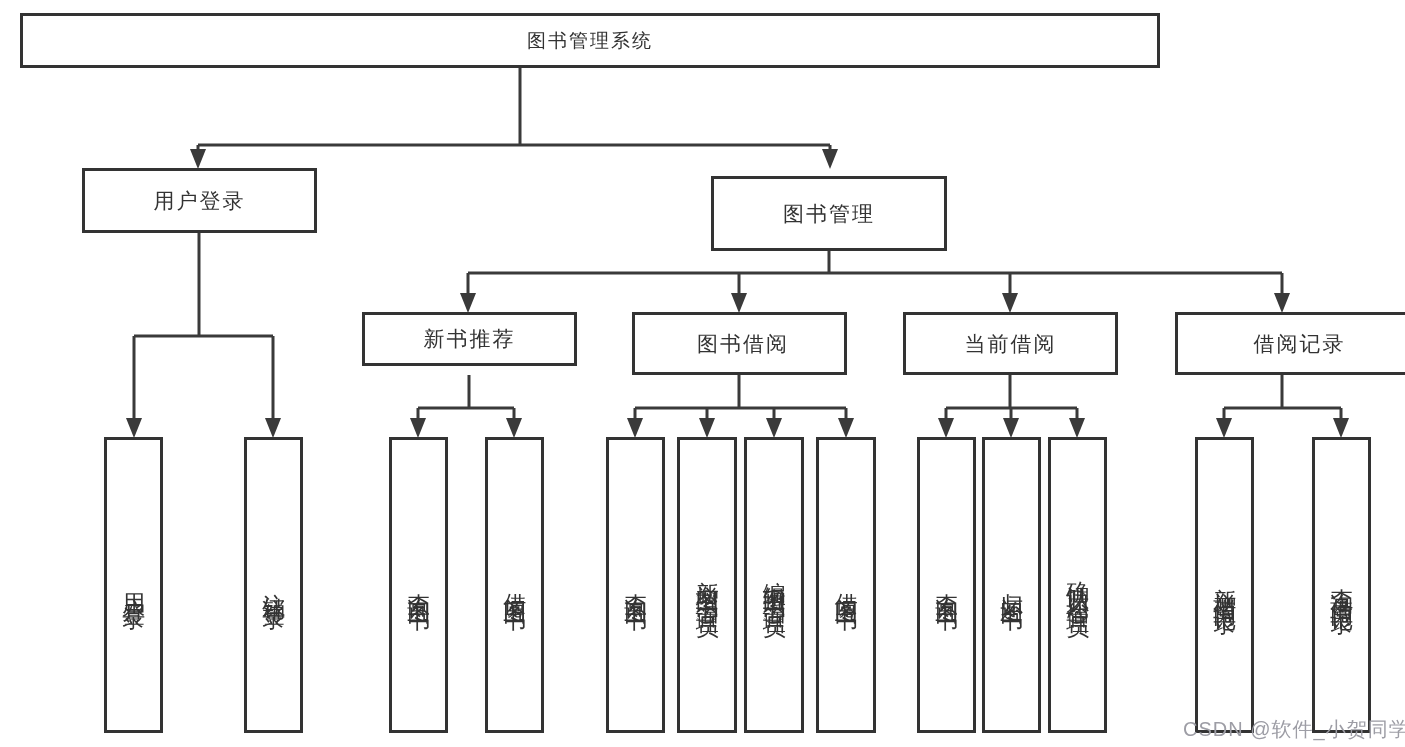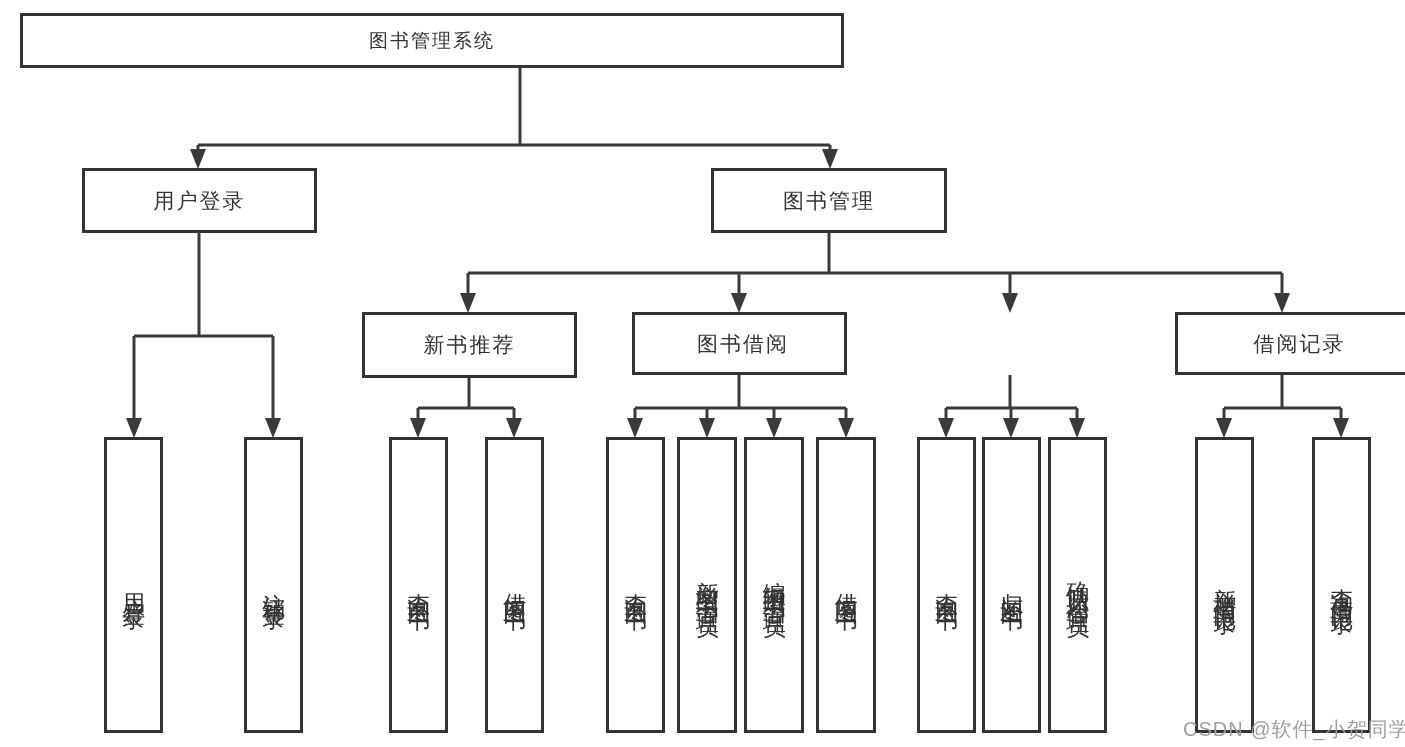--- a/index.html
+++ b/index.html
@@ -83,27 +83,28 @@
       <polygon points="766,418 782,418 774,438"></polygon>
       <polygon points="838,418 854,418 846,438"></polygon>
       <polygon points="938,418 954,418 946,438"></polygon>
       <polygon points="1003,418 1019,418 1011,438"></polygon>
       <polygon points="1069,418 1085,418 1077,438"></polygon>
       <polygon points="1216,418 1232,418 1224,438"></polygon>
       <polygon points="1333,418 1349,418 1341,438"></polygon>
     </g>
   </svg>
 
-  <div class="node root-node" style="left:20px; top:13px; width:824px; height:55px;">图书管理系统</div>
+  <div class="node root-node" style="left:20px; top:13px; width:1140px; height:55px;">图书管理系统</div>
 
   <div class="node h-node" style="left:82px; top:168px; width:235px; height:65px;">用户登录</div>
-  <div class="node h-node" style="left:711px; top:168px; width:236px; height:65px;">图书管理</div>
+  <div class="node h-node" style="left:711px; top:176px; width:236px; height:75px;">图书管理</div>
 
-  <div class="node h-node" style="left:362px; top:312px; width:215px; height:66px;">新书推荐</div>
+  <div class="node h-node" style="left:362px; top:312px; width:215px; height:54px;">新书推荐</div>
   <div class="node h-node" style="left:632px; top:312px; width:215px; height:63px;padding-left:7px;">图书借阅</div>
+  <div class="node h-node" style="left:903px; top:312px; width:215px; height:63px;">当前借阅</div>
   <div class="node h-node" style="left:1175px; top:312px; width:249px; height:63px;">借阅记录</div>
 
   <div class="node leaf-node" style="left:104px; top:437px; width:59px; height:296px;">用户登录</div>
   <div class="node leaf-node" style="left:244px; top:437px; width:59px; height:296px;">注销登录</div>
 
   <div class="node leaf-node" style="left:389px; top:437px; width:59px; height:296px;">查询图书</div>
   <div class="node leaf-node" style="left:485px; top:437px; width:59px; height:296px;">借阅图书</div>
 
   <div class="node leaf-node" style="left:606px; top:437px; width:59px; height:296px;">查询图书</div>
   <div class="node leaf-node" style="left:677px; top:437px; width:60px; height:296px;">新增图书（管理员）</div>

